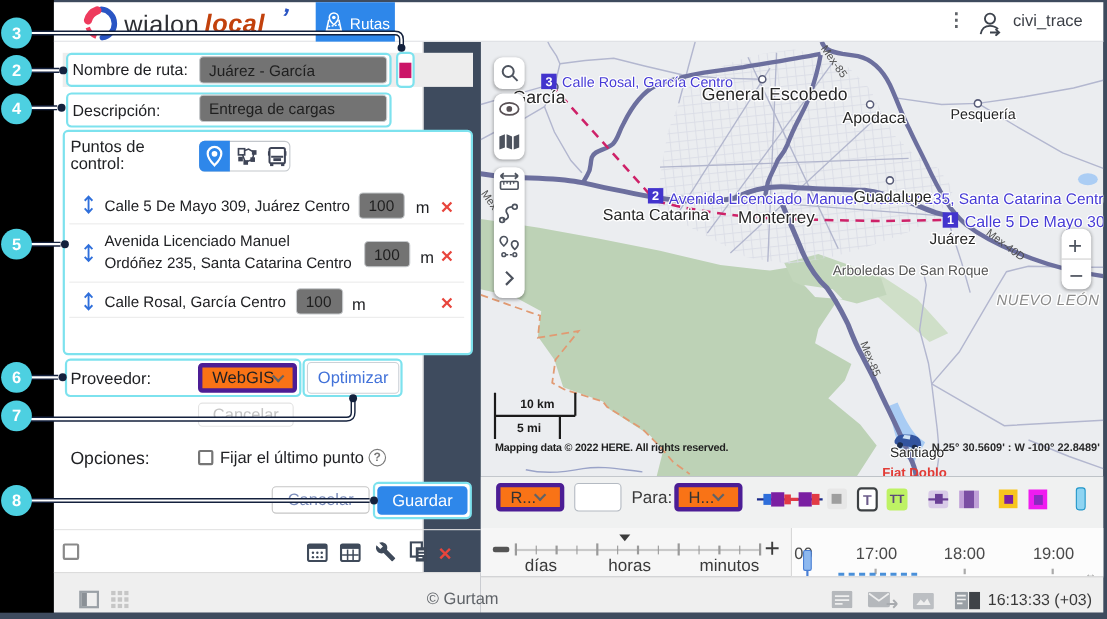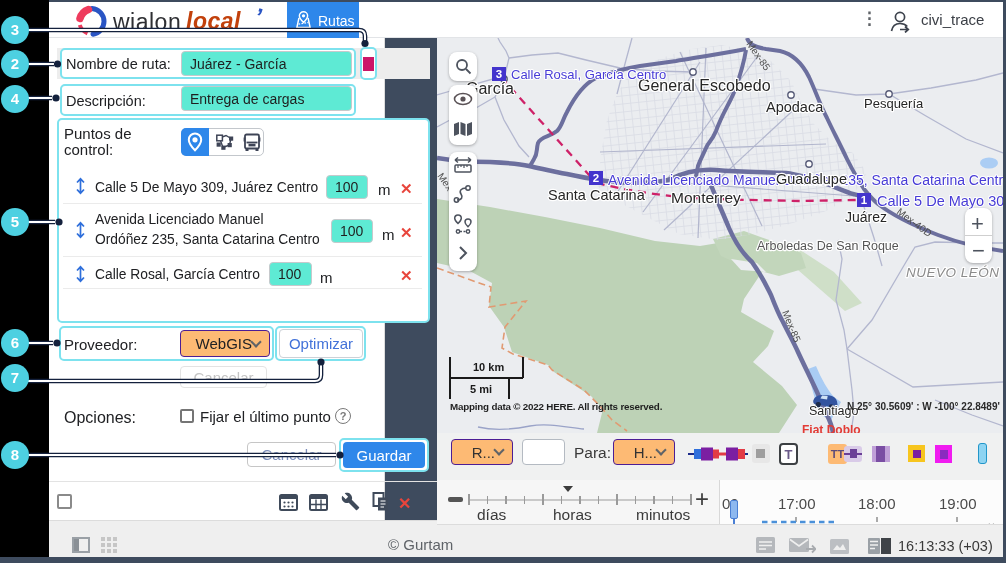--- a/index.html
+++ b/index.html
@@ -3,22 +3,22 @@
 <meta charset="utf-8">
 <style>
   * { margin:0; padding:0; box-sizing:border-box; }
   html,body { width:1006px; height:563px; overflow:hidden; }
   body { font-family:"Liberation Sans", sans-serif; position:relative; background:#3e4b5e; }
   .abs { position:absolute; }
   #sidebar { left:0; top:0; width:49px; height:563px; background:#000; }
   #header { left:49px; top:2px; width:954px; height:36px; background:#fff; border-bottom:1px solid #e2e4e7; }
   #panel { left:49px; top:38px; width:336px; height:482px; background:#fff; border-right:1px solid #ddd; }
   .tb { border:2px solid #7de2ee; border-radius:5px; background:#fff; }
-  .inp { border:1px solid #c6c9cc; border-radius:4px; background:#5eead4; font:14px "Liberation Sans",sans-serif; color:#1f1f1f; display:flex; align-items:center; padding-left:8px; }
-  .sel { border:1px solid #4c1d95; border-radius:4px; background:#fdba74; font:15px "Liberation Sans",sans-serif; color:#202124; display:flex; align-items:center; justify-content:flex-end; padding:0 9px; }
+  .inp { border:1px solid #c6c9cc; border-radius:4px; background:#737373; font:14px "Liberation Sans",sans-serif; color:#1f1f1f; display:flex; align-items:center; padding-left:8px; }
+  .sel { border:4px solid #4c1d95; border-radius:4px; background:#f97316; font:15px "Liberation Sans",sans-serif; color:#202124; display:flex; align-items:center; justify-content:flex-start; padding:0 9px; }
   .chev { width:8px; height:8px; border-right:2px solid #5f6368; border-bottom:2px solid #5f6368; transform:rotate(45deg); margin-top:-4px; }
   .lbl { font:14.5px "Liberation Sans",sans-serif; color:#202124; }
   .xdel { color:#e8453c; font:bold 15px "Liberation Sans",sans-serif; }
   #footL { left:49px; top:520px; width:388px; height:37px; background:#efefef; border-top:1px solid #dcdcdc; }
   #footR { left:437px; top:524px; width:566px; height:33px; background:#efefef; border-top:1px solid #dcdcdc; }
   #strip { left:0; top:557px; width:1006px; height:6px; background:#3e4b5e; }
   #trackbar { left:437px; top:433px; width:566px; height:47px; background:#f0f1f1; }
   #timeline { left:437px; top:480px; width:566px; height:44px; background:#f6f6f6; }
   #tlright { left:719px; top:480px; width:284px; height:44px; background:#fcfcfc; border-left:1px solid #d8d8d8; }
 </style>
@@ -305,21 +305,21 @@
     <rect x="6" y="5" width="7" height="10" fill="#2f6fdb"></rect>
       <rect x="13" y="3.5" width="12" height="13" fill="#7b1fa2"></rect>
       <rect x="25" y="5.5" width="6" height="9" fill="#e23b45"></rect>
     <path d="M31,10 H38" stroke="#e23b45" stroke-width="3"></path>
     <rect x="38" y="3.5" width="12" height="13" fill="#7b1fa2"></rect>
       <rect x="50" y="5" width="7" height="10" fill="#e23b45"></rect>
   </svg>
   <div class="abs" style="left:315px;top:11px;width:18px;height:19px;background:#e7e7e7;border-radius:3px"></div>
   <div class="abs" style="left:319px;top:16px;width:9px;height:9px;background:#9e9e9e"></div>
   <div class="abs" style="left:342px;top:10px;width:19px;height:22px;border:2px solid #3c4043;border-radius:4px;background:#fff;display:flex;align-items:center;justify-content:center;font:bold 13px 'Liberation Sans',sans-serif;color:#6b5b8a">T</div>
-  <div class="abs" style="left:391px;top:11px;width:19px;height:20px;background:#fdba74;border-radius:3px;display:flex;align-items:center;justify-content:center;font:bold 11px 'Liberation Sans',sans-serif;color:#5b4a7a">TT</div>
+  <div class="abs" style="left:369px;top:11px;width:19px;height:20px;background:#bef264;border-radius:3px;display:flex;align-items:center;justify-content:center;font:bold 11px 'Liberation Sans',sans-serif;color:#5b4a7a">TT</div>
   <div class="abs" style="left:407px;top:13px;width:18px;height:16px;background:#d9cbe8;border-radius:3px"></div>
   <div class="abs" style="left:407px;top:20px;width:18px;height:2px;background:#6a3f96"></div>
   <div class="abs" style="left:413px;top:16px;width:7px;height:9px;background:#6a3f96"></div>
   <div class="abs" style="left:435px;top:13px;width:18px;height:16px;background:linear-gradient(90deg,#c0a0d8 0 25%,#7a4ea3 25% 75%,#c0a0d8 75%)"></div>
   <div class="abs" style="left:471px;top:12px;width:17px;height:17px;background:#f7c51e"></div>
   <div class="abs" style="left:475.5px;top:16.5px;width:8px;height:8px;background:#7a1fa2"></div>
   <div class="abs" style="left:498px;top:12px;width:17px;height:18px;background:#f01cf0"></div>
   <div class="abs" style="left:502.5px;top:16.5px;width:8px;height:9px;background:#8a2bbf"></div>
   <div class="abs" style="left:541px;top:10px;width:9px;height:21px;background:#8ed4f2;border:1.5px solid #2196c9;border-radius:3px"></div>
 </div>

